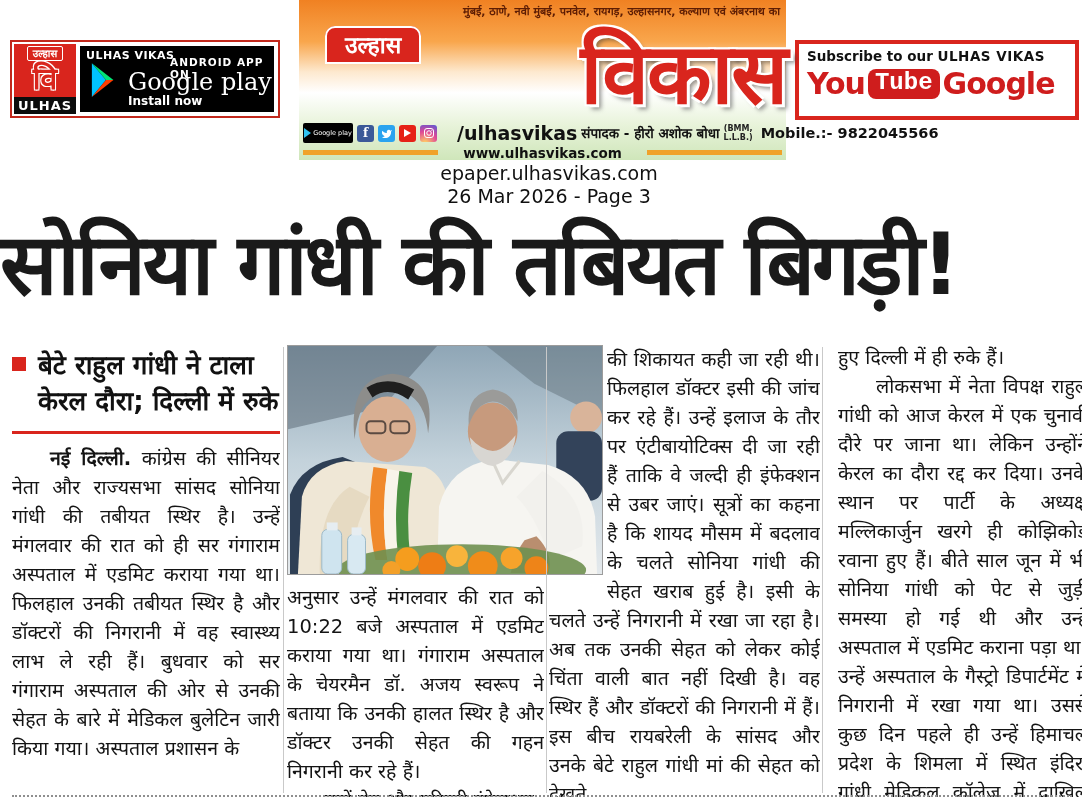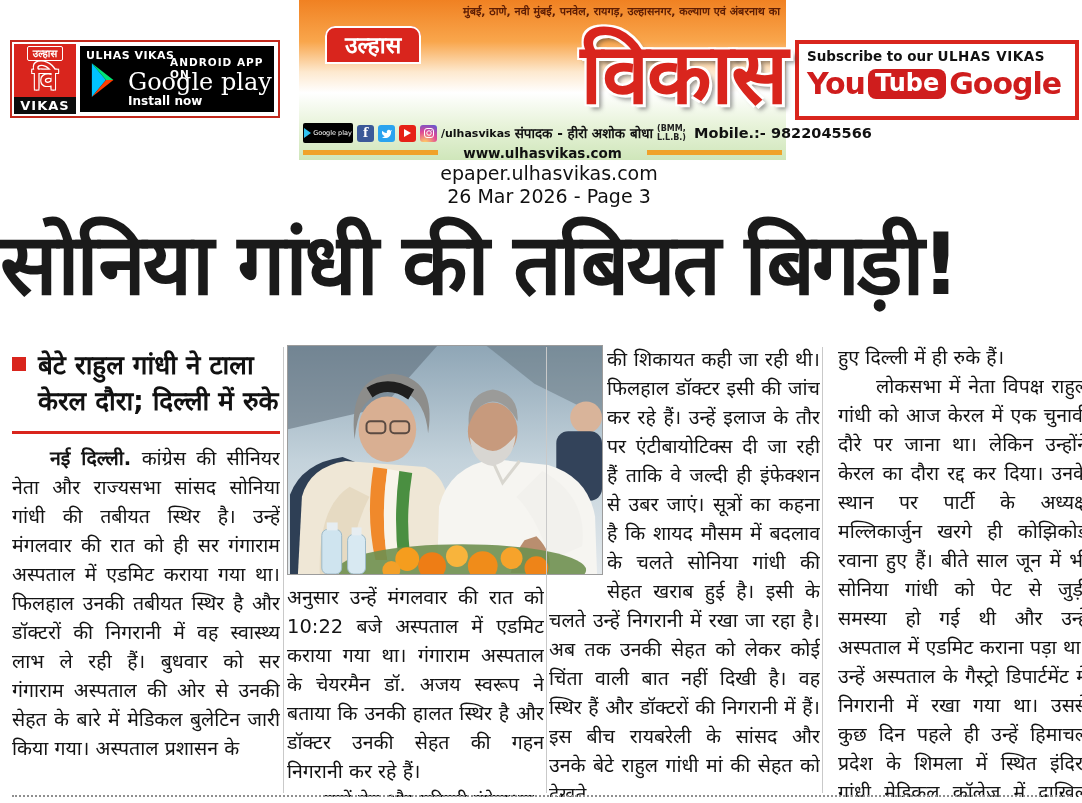--- a/index.html
+++ b/index.html
@@ -43,21 +43,21 @@
     border:4px solid #d9251d;background:#fff;display:flex;align-items:stretch;
     box-sizing:border-box;padding:2px;
   }
   .rb-text{flex:1;padding:2px 4px 0 6px;}
   .rb-line1{font-size:13.5px;font-weight:700;color:#111;white-space:nowrap;}
   .rb-line1 b{font-weight:900;letter-spacing:.5px;}
   .rb-line2{margin-top:2px;display:flex;align-items:center;gap:3px;text-align:center;}
   .yt-you,.yt-channel{font-size:30px;font-weight:900;color:#cf1d1d;letter-spacing:-1px;}
   .yt-tube{
     background:#cf1d1d;color:#fff;font-size:24px;font-weight:900;border-radius:8px;
-    padding:1px 7px 3px;line-height:26px;
+    padding:1px 7px 3px;line-height:26px;font-family:Liberation Mono, monospace;
   }
   
   .masthead{
     position:absolute;left:299px;top:0;width:487px;height:160px;
     background:linear-gradient(180deg,#f08122 0%,#f9a64c 26%,#fde9cf 45%,#ffffff 58%,#e8f3da 78%,#cfe6ba 100%);
   }
   .mh-coverage{position:absolute;top:3px;right:6px;font-size:11px;font-weight:700;color:#5d1d04;white-space:nowrap;}
   .mh-tagline{position:absolute;top:16px;right:8px;font-size:22px;font-weight:800;color:#141414;}
   .mh-tab{
     position:absolute;left:26px;top:26px;background:#d9251d;color:#fff;
@@ -81,21 +81,21 @@
   .mini-badge .tri{width:0;height:0;border-left:7px solid #2fc3f0;border-top:5px solid transparent;border-bottom:5px solid transparent;}
   .mini-badge .txt{font-size:6.5px;line-height:7px;}
   .ic{width:17px;height:17px;border-radius:3px;flex:0 0 auto;display:flex;align-items:center;justify-content:center;}
   .ic-fb{background:#3b5998;color:#fff;font-weight:800;font-size:12px;font-family:"DejaVu Serif",serif;}
   .ic-tw{background:#2aa3ef;}
   .ic-tw svg{width:11px;height:11px;fill:#fff;}
   .ic-yt{background:#e62117;}
   .ic-yt .tri{width:0;height:0;border-left:7px solid #fff;border-top:4px solid transparent;border-bottom:4px solid transparent;}
   .ic-ig{background:radial-gradient(circle at 30% 110%,#fdc468 10%,#df4996 55%,#5159d8 100%);}
   .ic-ig svg{width:12px;height:12px;stroke:#fff;fill:none;stroke-width:2;}
-  .mh-handle{font-size:11px;font-weight:800;color:#111;white-space:nowrap;}
+  .mh-handle{font-size:19px;font-weight:800;color:#111;white-space:nowrap;margin-left:16px;}
   .mh-editor{font-size:13.5px;font-weight:700;color:#111;white-space:nowrap;}
   .mh-qual{font-size:8px;font-weight:700;color:#222;text-align:center;}
   .mh-spacer{flex:1;}
   .mh-mobile{font-size:14.5px;font-weight:800;color:#111;white-space:nowrap;}
   .mh-www{
     position:absolute;left:0;right:0;bottom:0;height:15px;z-index:3;
     display:flex;align-items:center;gap:25px;padding:0 4px;
   }
   .mh-www .bar{flex:1;height:5px;background:#f0a22a;}
   .mh-www .url{font-size:13.5px;font-weight:800;color:#111;}
@@ -127,21 +127,21 @@
   .vsep1{left:283px;}.vsep2{left:546px;}.vsep3{left:822px;}
   .bottom-rule{position:absolute;left:12px;width:1060px;top:795px;border-top:2px dotted #8f8f8f;}
 </style>
 </head>
 <body>
 
 <div class="left-banner">
   <div class="vnews-logo">
     <span class="vnews-top">उल्हास</span>
     <span class="vnews-letter">वि</span>
-    <span class="vnews-band">VIKAS</span>
+    <span class="vnews-band">ULHAS</span>
   </div>
   <div class="lb-main">
     <div class="lb-brand">ULHAS VIKAS</div>
     <div class="lb-line1">ANDROID APP ON</div>
     <svg class="lb-play" viewBox="0 0 32 38">
       <path d="M2,1 L17,19 L2,37 Z" fill="#00c3ff"></path>
       <path d="M2,1 L25,19 L17,19 Z" fill="#00e676"></path>
       <path d="M17,19 L25,19 L2,37 Z" fill="#ff3d00"></path>
     </svg>
     <div class="lb-store">Google play</div>

